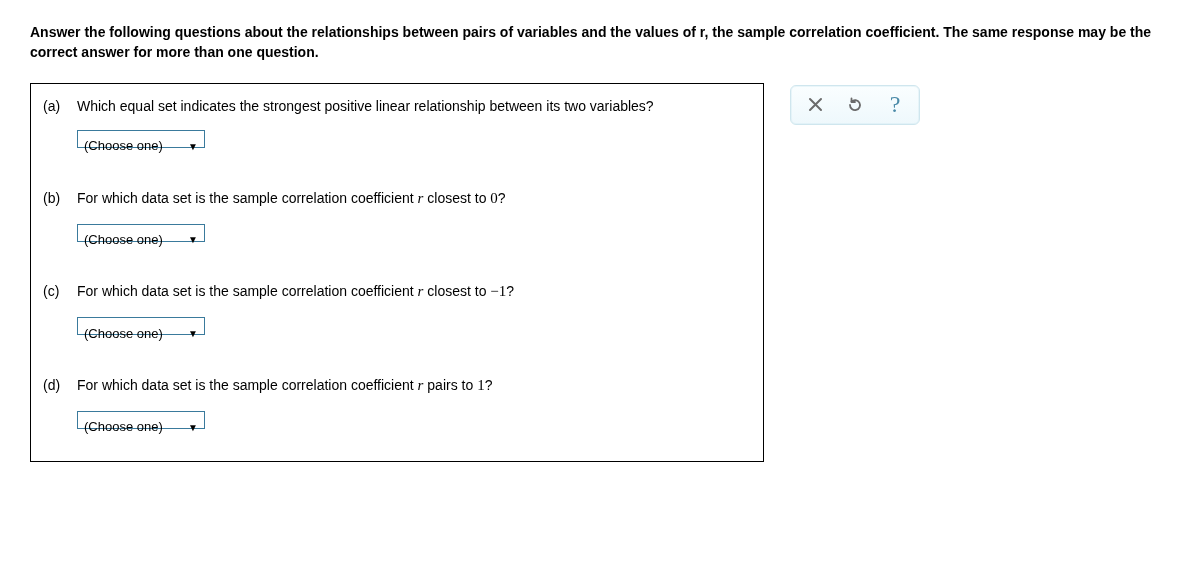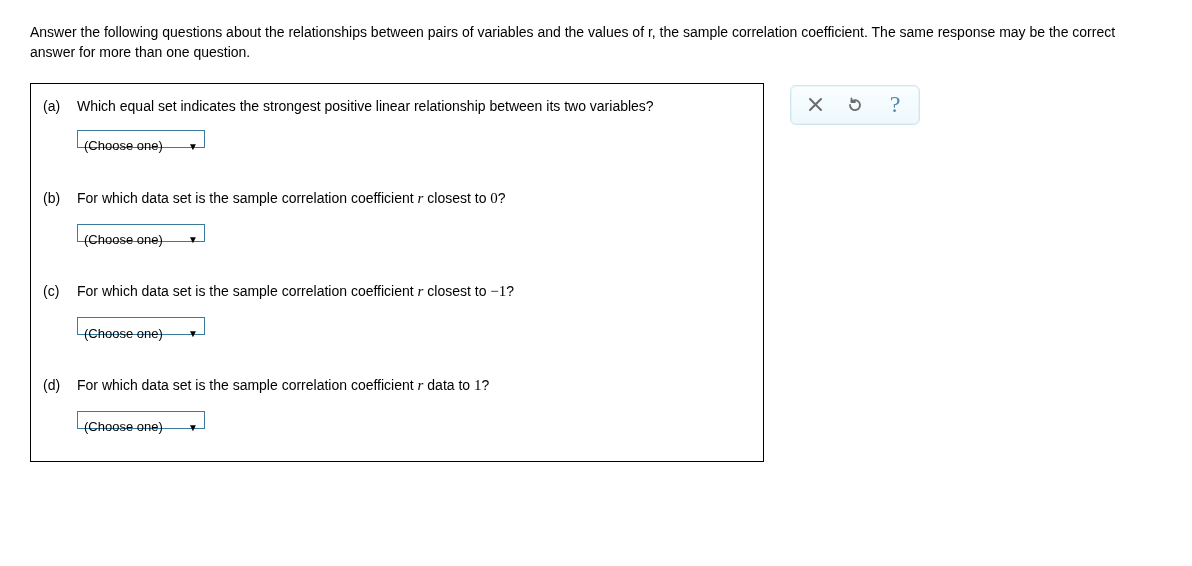--- a/index.html
+++ b/index.html
@@ -7,20 +7,21 @@
     margin: 0;
     padding: 22px 30px;
     font-family: Verdana, Geneva, sans-serif;
     font-size: 14px;
     color: #000;
     background: #fff;
     line-height: 1.45;
   }
   .instructions {
     margin-bottom: 20px;
+    font-weight: bold;
   }
   .mathvar {
     font-style: italic;
     font-family: "Times New Roman", serif;
     font-size: 15px;
   }
   .mathnum {
     font-family: "Times New Roman", serif;
     font-size: 15px;
   }
@@ -142,21 +143,21 @@
           <span class="sel-label">(Choose one)</span>
           <span class="caret">▼</span>
         </div>
       </div>
     </div>
 
     <div class="q-item">
       <div class="q-label">(d)</div>
       <div class="q-body">
         <div class="q-text">
-          <span>For which data set is the sample correlation coefficient </span><span class="mathvar">r</span><span> data to </span><span class="mathnum">1</span><span>?</span>
+          <span>For which data set is the sample correlation coefficient </span><span class="mathvar">r</span><span> pairs to </span><span class="mathnum">1</span><span>?</span>
         </div>
         <div class="select-box">
           <span class="sel-label">(Choose one)</span>
           <span class="caret">▼</span>
         </div>
       </div>
     </div>
 
   </div>
 

